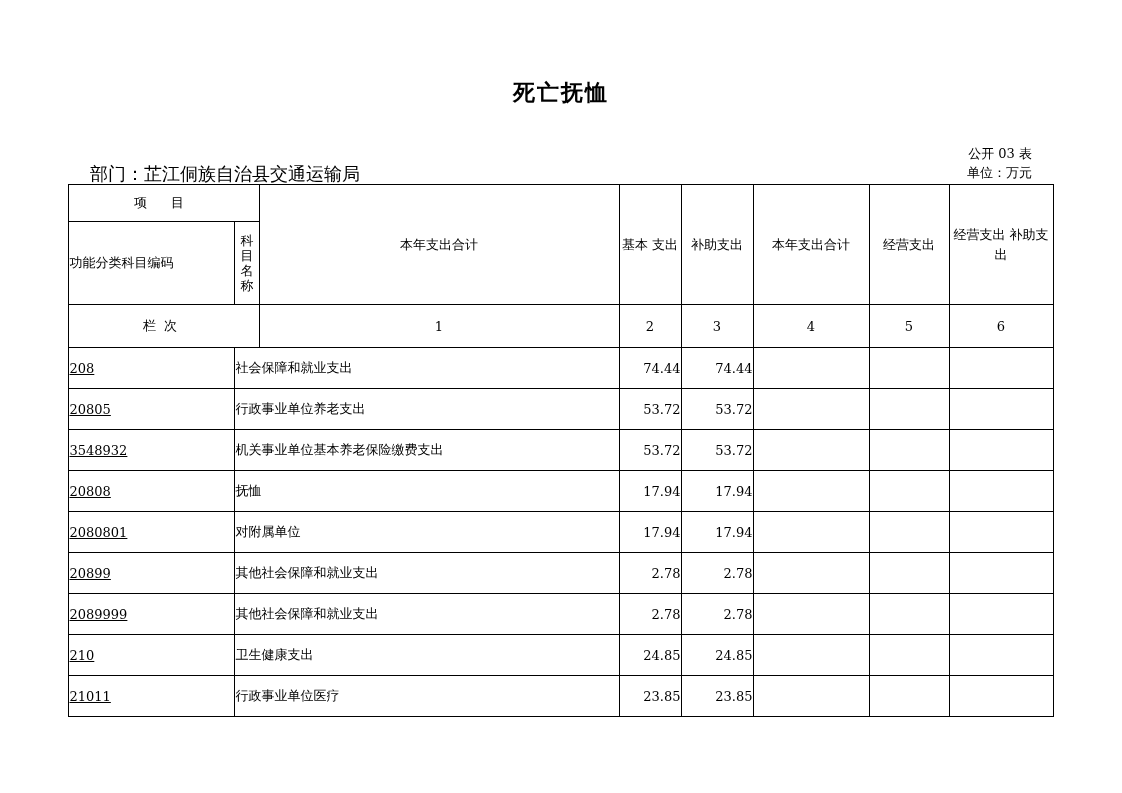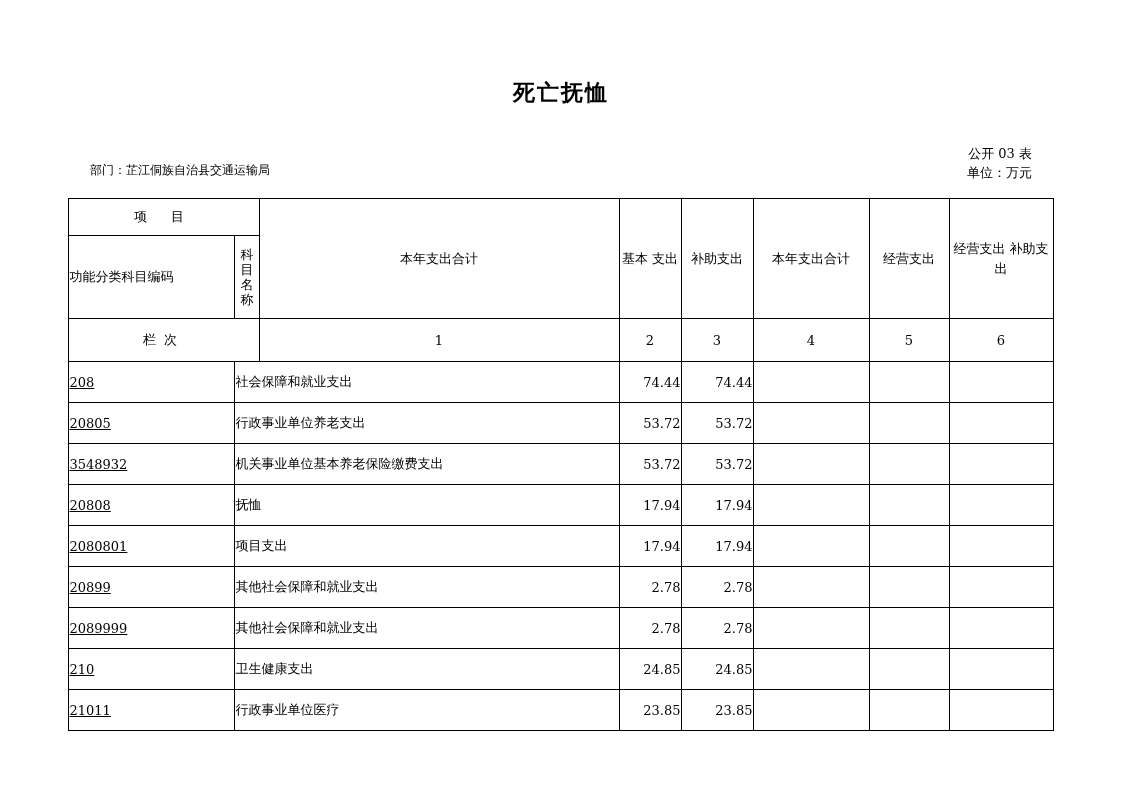--- a/index.html
+++ b/index.html
@@ -30,35 +30,35 @@
   }
   .meta-row {
     position: relative;
     margin-top: 36px;
     height: 40px;
   }
   .dept-line {
     position: absolute;
     left: 90px;
     top: 18px;
-    font-size: 12px;
+    font-size: 18px;
     white-space: nowrap;
     font-family: Liberation Serif, serif;
   }
   .right-meta {
     position: absolute;
     right: 90px;
     top: 0px;
     text-align: right;
     font-size: 13px;
     line-height: 19px;
   }
   table.main {
     border-collapse: collapse;
-    margin: 14px auto 0 auto;
+    margin: 0 auto 0 auto;
     width: 942px;
     table-layout: fixed;
   }
   table.main td, table.main th {
     border: 1px solid #000000;
     font-weight: normal;
     font-size: 13px;
     padding: 0;
     vertical-align: middle;
   }
@@ -216,21 +216,21 @@
         <td class="code-cell">20808</td>
         <td colspan="2" class="name-cell">抚恤</td>
         <td class="num-cell">17.94</td>
         <td class="num-cell">17.94</td>
         <td class="blank-cell"></td>
         <td class="blank-cell"></td>
         <td class="blank-cell"></td>
       </tr>
       <tr>
         <td class="code-cell">2080801</td>
-        <td colspan="2" class="name-cell">项目支出</td>
+        <td colspan="2" class="name-cell">对附属单位</td>
         <td class="num-cell">17.94</td>
         <td class="num-cell">17.94</td>
         <td class="blank-cell"></td>
         <td class="blank-cell"></td>
         <td class="blank-cell"></td>
       </tr>
       <tr>
         <td class="code-cell">20899</td>
         <td colspan="2" class="name-cell">其他社会保障和就业支出</td>
         <td class="num-cell">2.78</td>

